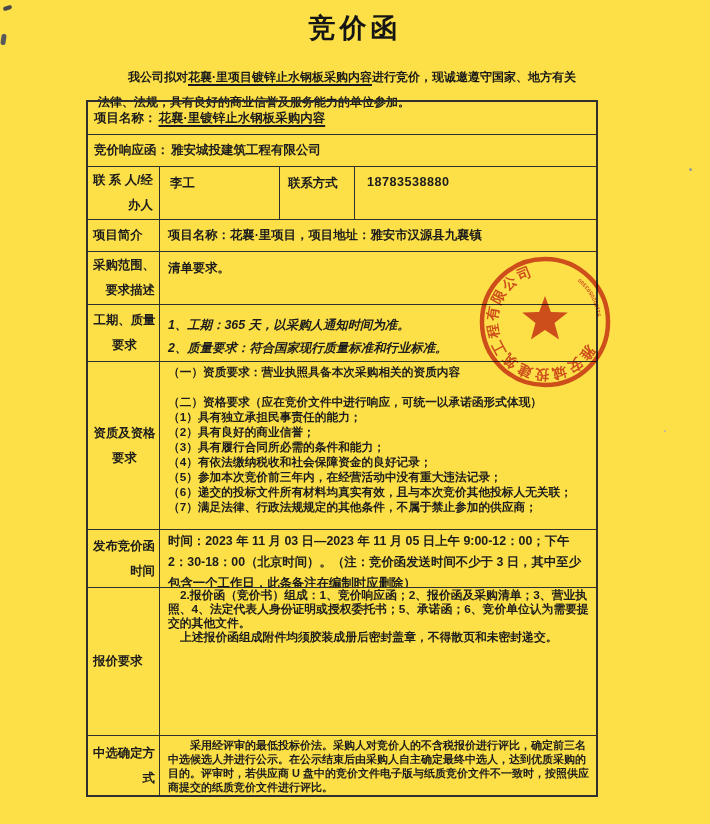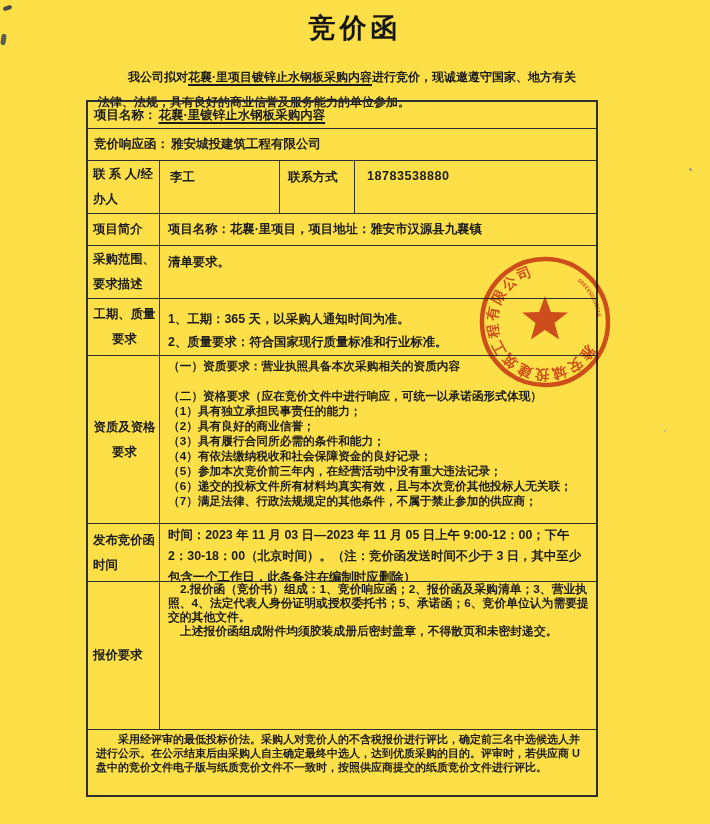--- a/index.html
+++ b/index.html
@@ -21,40 +21,40 @@
     text-decoration:underline;
     text-decoration-thickness:1.5px;
     text-underline-offset:3px;
   }
   .bid-table{
     position:absolute;left:86px;top:100px;width:512px;height:697px;
     border:2px solid #2f2f2f;box-sizing:border-box;
   }
   .row{display:flex;border-bottom:1.5px solid #2f2f2f;box-sizing:border-box;overflow:hidden;}
   .row:last-child{border-bottom:none;}
-  .r1{height:27px}.r2{height:32px}.r3{height:53px}.r4{height:32px}.r5{height:53px}
+  .r1{height:33px}.r2{height:32px}.r3{height:53px}.r4{height:32px}.r5{height:53px}
   .r6{height:57px}.r7{height:168px}.r8{height:58px}.r9{height:148px}.r10{height:59px}
   .cell{box-sizing:border-box;}
   .lab{
     width:72px;border-right:1.5px solid #2f2f2f;
     display:flex;align-items:center;
-    padding:0 3px 0 5px;font-size:12.4px;line-height:25px;
+    padding:0 3px 0 5px;font-size:12.4px;line-height:25px;text-align:right;
   }
   .lab span{white-space:pre-line;}
   .lab.ctr{justify-content:center;text-align:center;}
   .con{flex:1;padding:0 6px 0 8px;font-size:12.4px;}
   .fullcell{flex:1;display:flex;align-items:center;padding-left:6px;font-size:12.5px;}
   .fullcell .val{margin-left:2px;}
   
   .c-name{width:120px;border-right:1.5px solid #2f2f2f;padding:8px 4px 0 10px;font-size:12.4px;}
   .c-mlabel{width:75px;border-right:1.5px solid #2f2f2f;padding:8px 4px 0 8px;font-size:12.4px;}
   .c-mvalue{flex:1;padding:8px 4px 0 12px;font-size:12.6px;letter-spacing:0.5px;}
   .con4{display:flex;align-items:center;}
   .con5{padding-top:8px;}
-  .con6{padding-top:9px;line-height:23px;white-space:pre-line;}
+  .con6{padding-top:9px;line-height:23px;white-space:pre-line;font-style:italic;}
   .con7{padding-top:2px;font-size:11.7px;line-height:15px;white-space:pre-line;}
   .con8{padding-top:1px;line-height:21px;}
   .con9 p{margin:0;}
   .con9 .p1{padding-top:2px;font-size:12.1px;line-height:17.5px;text-indent:13px;}
   .con9 .p2{font-size:11.8px;line-height:14px;text-indent:12px;}
   .con9 .p3{font-size:11.8px;line-height:14px;text-indent:12px;}
   .con10{padding-top:2px;font-size:11px;line-height:14px;text-indent:22px;}
   
   .stamp{
     position:absolute;left:450px;top:227px;width:190px;height:190px;
@@ -157,20 +157,24 @@
       <div class="cell lab">
           <span>报价要求</span>
         </div>
       <div class="cell con con9">
         <p class="p2">2.报价函（竞价书）组成：1、竞价响应函；2、报价函及采购清单；3、营业执照、4、法定代表人身份证明或授权委托书；5、承诺函；6、竞价单位认为需要提交的其他文件。</p>
         <p class="p3">上述报价函组成附件均须胶装成册后密封盖章，不得散页和未密封递交。</p>
       </div>
     </div>
 
     <div class="row r10">
+      <div class="cell lab">
+          <span>中选确定方
+式</span>
+        </div>
       <div class="cell con con10">采用经评审的最低投标价法。采购人对竞价人的不含税报价进行评比，确定前三名中选候选人并进行公示。在公示结束后由采购人自主确定最终中选人，达到优质采购的目的。评审时，若供应商 U 盘中的竞价文件电子版与纸质竞价文件不一致时，按照供应商提交的纸质竞价文件进行评比。</div>
     </div>
 
   </div>
 
   <svg class="stamp" viewBox="0 0 190 190" xmlns="http://www.w3.org/2000/svg" aria-hidden="true">
     <defs>
       <path id="arcName" d="M 138.5,115.3 A 48,48 0 1 1 86.7,47.7" fill="none"></path>
       <path id="arcCode" d="M 150.8,90.1 A 56,56 0 0 0 104.7,39.9" fill="none"></path>
     </defs>

